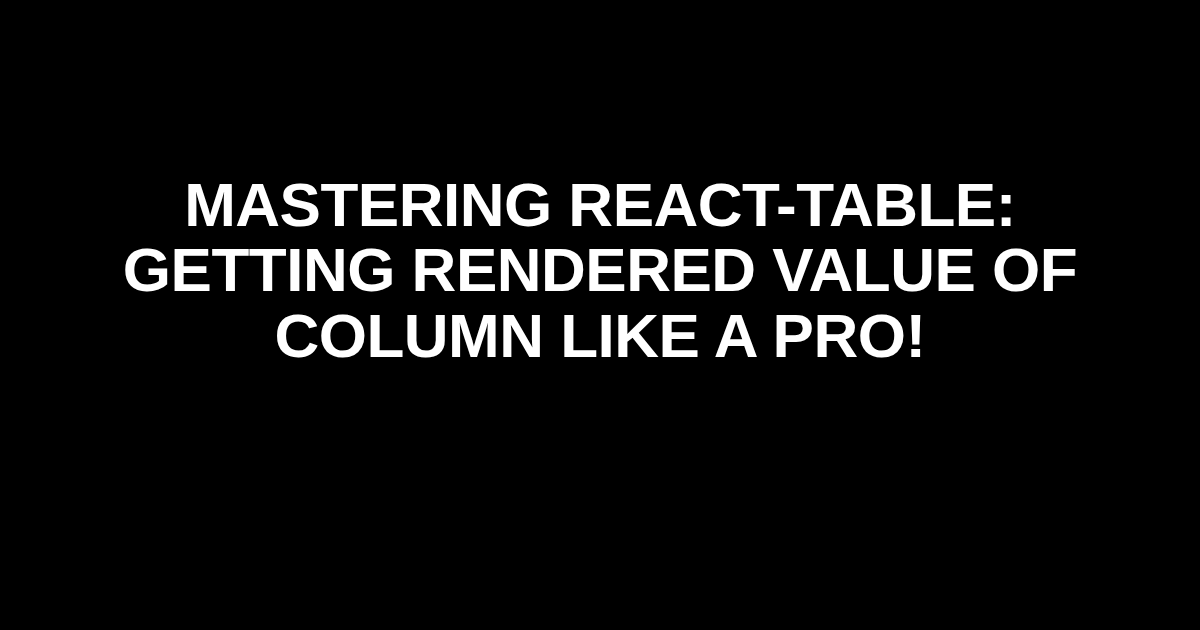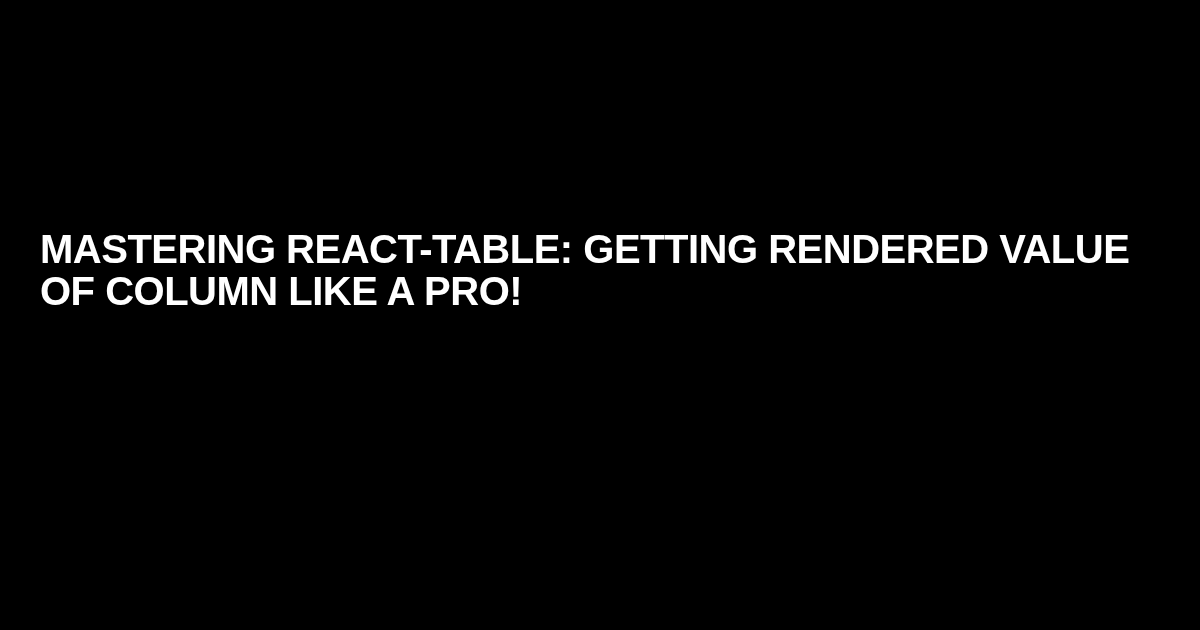--- a/index.html
+++ b/index.html
@@ -14,22 +14,22 @@
       display: flex;
       align-items: center;
       justify-content: center;
       overflow: hidden;
     }
     .title {
       color: #ffffff;
       font-family: 'Arial Narrow', 'Helvetica Neue Condensed', 'Impact', sans-serif;
       font-stretch: condensed;
       font-weight: 700;
-      font-size: 40px;
-      text-align: left;
+      font-size: 62px;
+      text-align: center;
       text-transform: uppercase;
       line-height: 1.05;
       letter-spacing: -0.5px;
       padding: 0 40px;
       margin-top: -90px;
     }
   </style>
 </head>
 <body>
 

